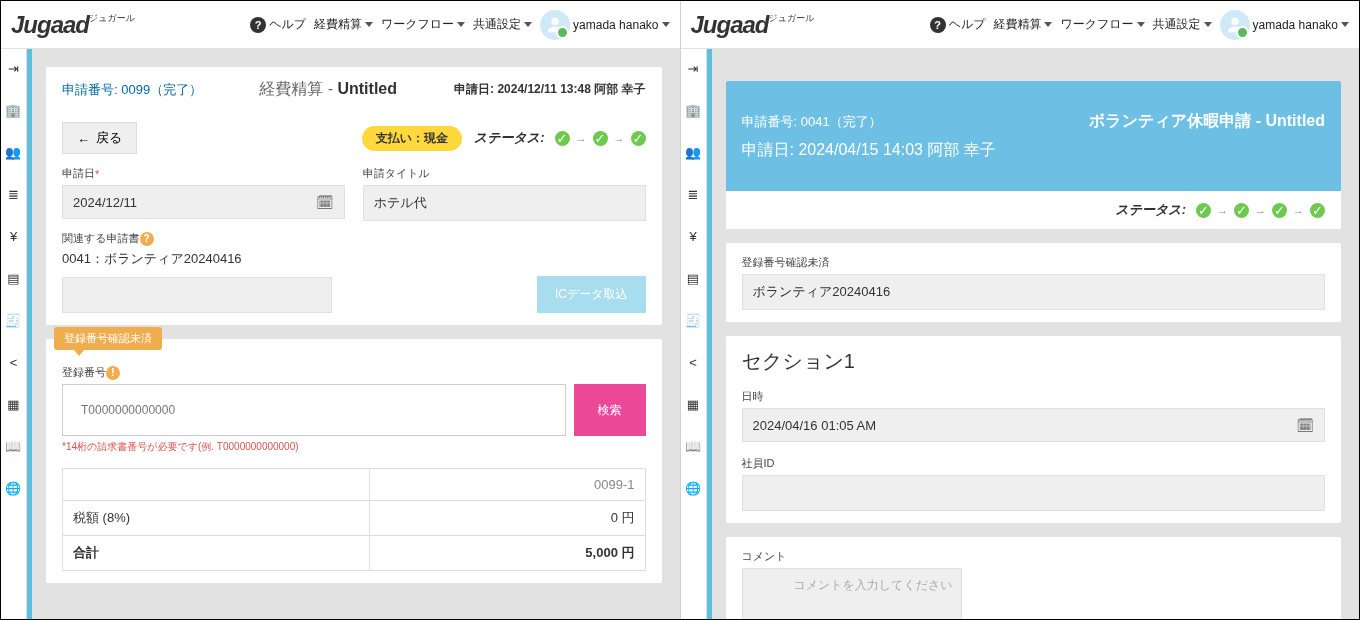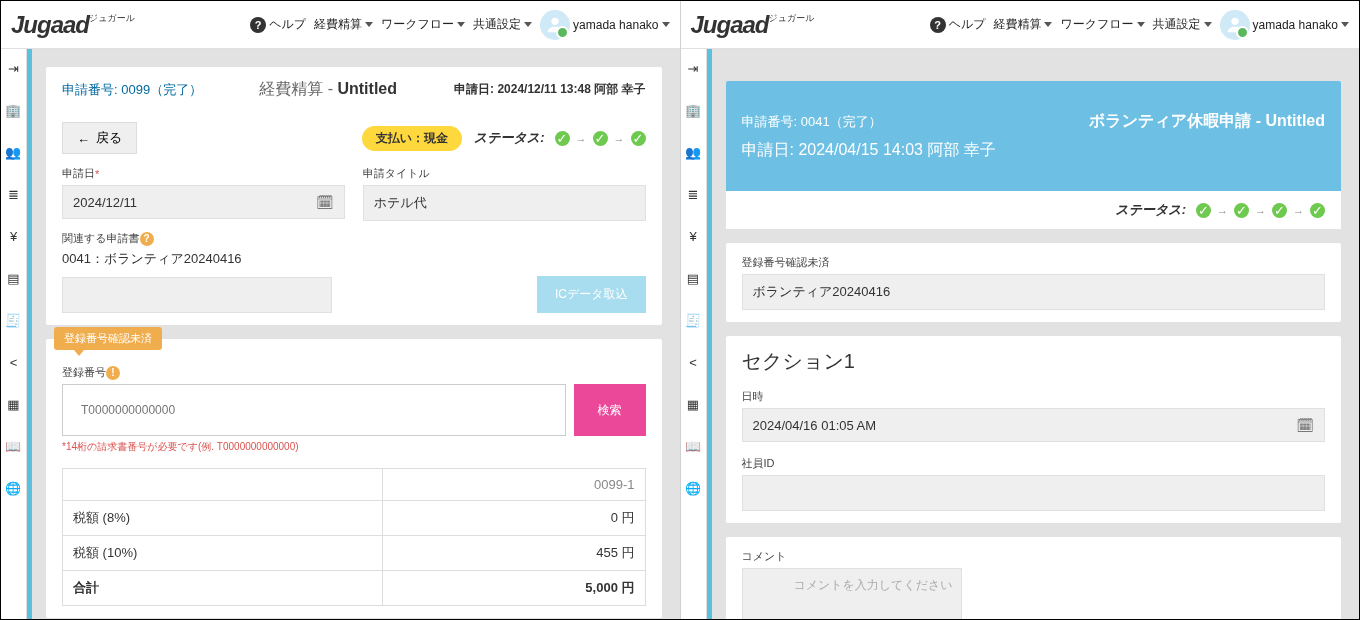--- a/index.html
+++ b/index.html
@@ -464,24 +464,20 @@
         <table class="tbl">
           <tbody>
                 <tr class="hdrrow">
                   <td></td>
                   <td class="r">0099-1</td>
                 </tr>
           <tr>
                   <td>税額 (8%)</td>
                   <td class="r">0 円</td>
                 </tr>
-          <tr>
-                  <td>税額 (10%)</td>
-                  <td class="r">455 円</td>
-                </tr>
           <tr class="bold">
                   <td>合計</td>
                   <td class="r">5,000 円</td>
                 </tr>
         </tbody>
             </table>
       </div>
     </div>
   </div>
 </div>

